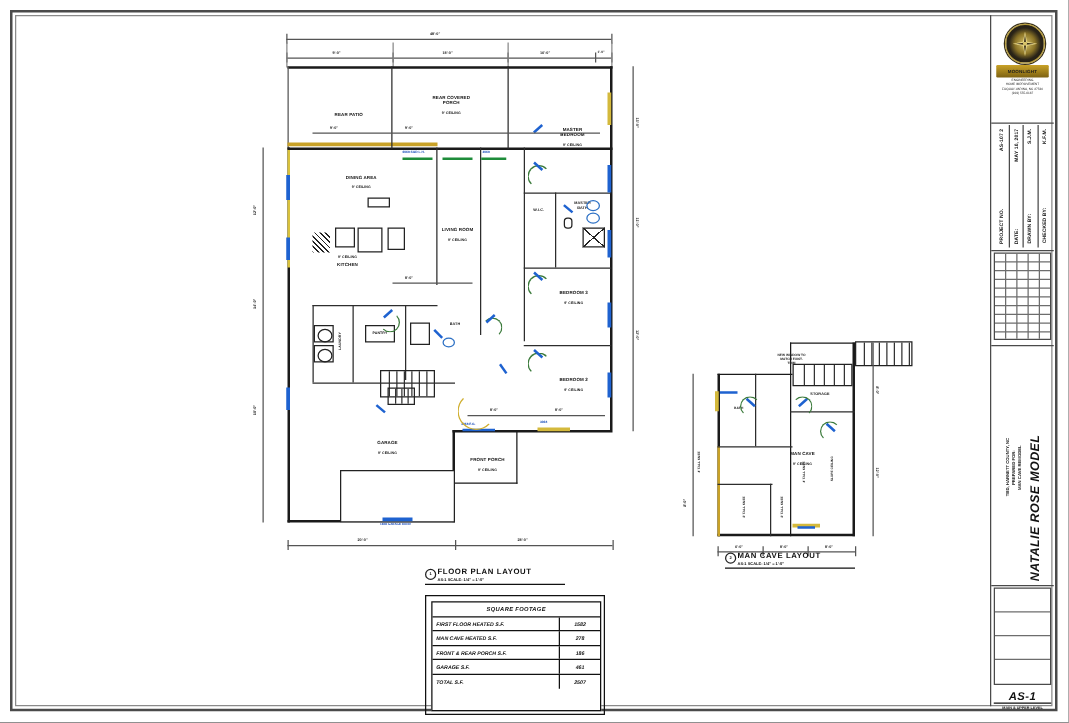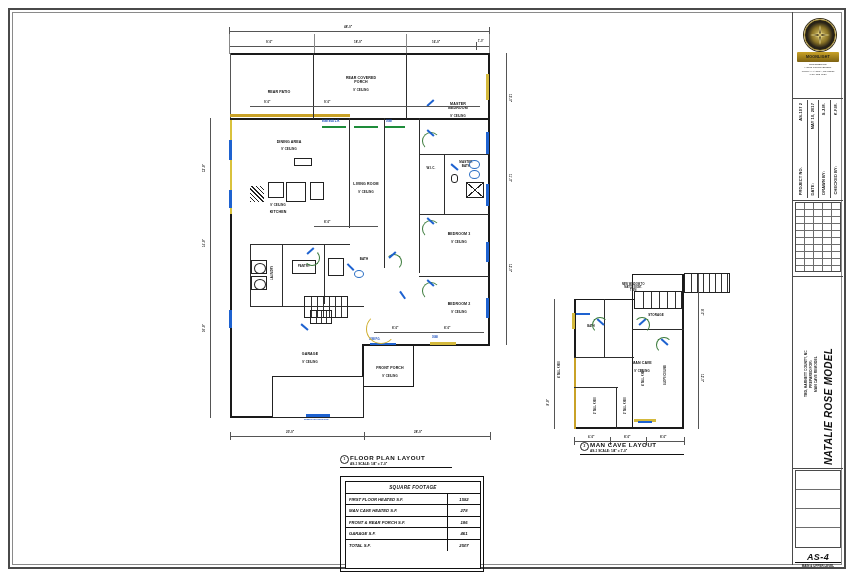--- a/index.html
+++ b/index.html
@@ -486,19 +486,19 @@
     <div class="tb-divider" style="top:456px;"></div>
 
     <div class="tb-bottom">
       <div class="bline"></div>
       <div class="bline"></div>
       <div class="bline"></div>
       <div class="bline" style="border-bottom:none;"></div>
     </div>
 
     <div class="tb-sheet">
-      <div class="snum">AS-4</div>
+      <div class="snum">AS-1</div>
       <div class="sname">MAIN &amp; UPPER LEVEL</div>
     </div>
 
   </div>
 
 </div>
 
 </body></html>

